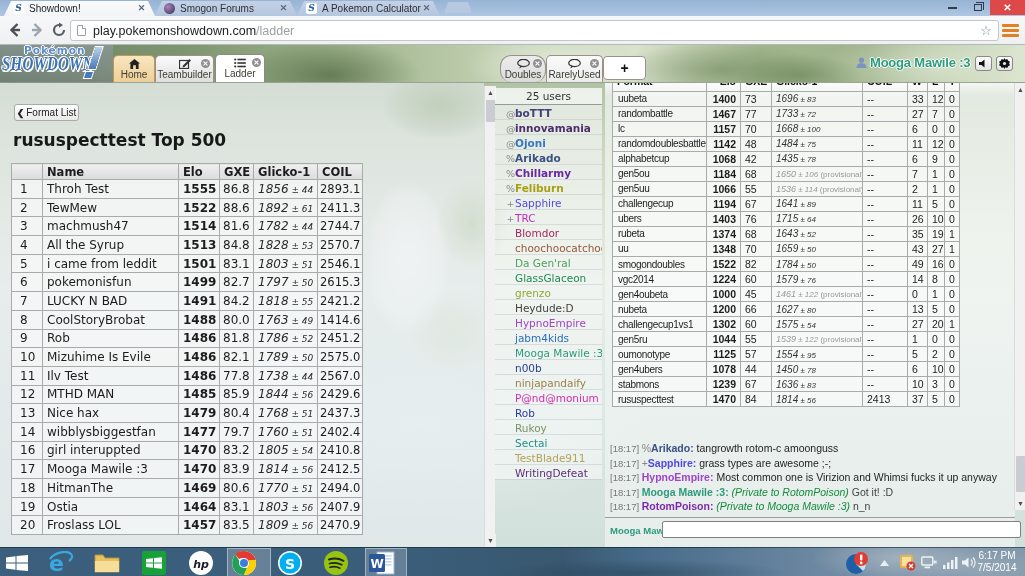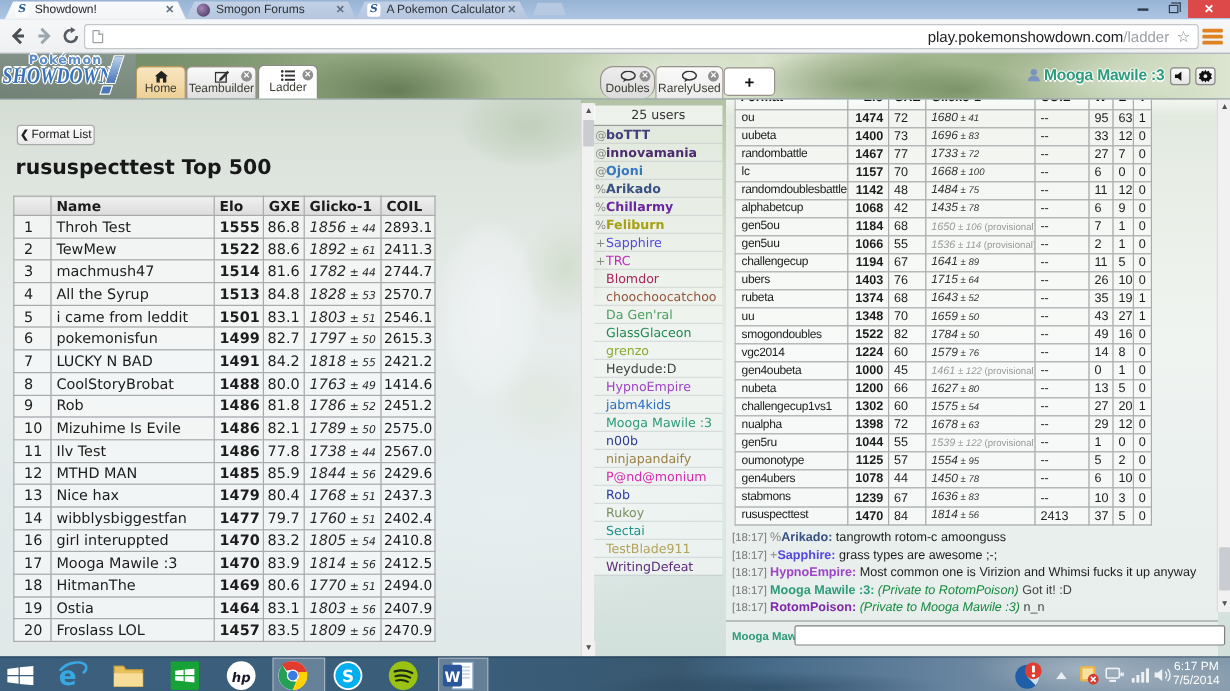--- a/index.html
+++ b/index.html
@@ -28,21 +28,21 @@
   .winbtn .rest:before { content:""; position:absolute; left:1px; top:-3px; width:7px; height:7px; border:1px solid #2f3c4c; border-bottom:none; border-left:none; }
   .winclose { width:35px; background:#dd4949; color:#fff; font-size:10px; font-weight:bold; }
 
   .toolbar { position:absolute; left:0; top:16px; width:1025px; height:29px;
     background:linear-gradient(180deg,#f6f7f8,#eef0f1); border-bottom:1px solid #b4b8ba; }
   .navic { position:absolute; top:6px; width:16px; height:16px; }
   .omnibox { position:absolute; left:70px; top:4px; width:929px; height:21px; background:#fff;
     border:1px solid #c3c7ca; border-radius:3px; display:flex; align-items:center; padding:0 6px; }
   .docicon { width:9px; height:11px; border:1px solid #9aa0a6; border-radius:1px; position:relative; flex:none; margin-right:7px; }
   .docicon:before { content:""; position:absolute; right:-1px; top:-1px; width:3px; height:3px; background:#f6f7f8; border-left:1px solid #9aa0a6; border-bottom:1px solid #9aa0a6; }
-  .urltext { font-size:12.5px; color:#202124; white-space:nowrap; flex:1;text-align:right; }
+  .urltext { font-size:12.5px; color:#202124; white-space:nowrap; flex:1; }
   .urltext .path { color:#9aa0a6; }
   .star { color:#83898f; font-size:13px; margin-left:6px; }
   .menubtn { position:absolute; right:5px; top:6px; width:19px; height:17px; display:flex; flex-direction:column; justify-content:space-between; padding:2px 1px; }
   .menubtn span { display:block; height:3px; background:#e0821f; border-radius:1px; }
 
   
   .psheader { position:absolute; left:0; top:45px; width:1025px; height:38px;
     background:
       radial-gradient(ellipse 130px 50px at 330px 30px, rgba(58,82,46,0.55), transparent 70%),
       radial-gradient(ellipse 150px 40px at 720px 25px, rgba(96,122,78,0.5), transparent 70%),
@@ -114,21 +114,21 @@
   
   .scrollv { position:absolute; background:#f1f1f1; }
   .scroll-left { left:484px; top:3px; width:11px; height:461px; border-left:1px solid #dcdcdc; }
   .sarrow { position:absolute; left:0; width:11px; height:13px; background:#f1f1f1; color:#505050; font-size:7px; line-height:13px; text-align:center; }
   .sthumb { position:absolute; left:1px; width:9px; background:#c9cdd1; border-radius:1px; }
 
   
   .userlist { position:absolute; left:495px; top:5px; width:107px; height:391px; background:rgba(245,248,246,0.66); }
   .ulhead { height:17px; border-bottom:1px solid #9a9a9a; background:rgba(255,255,255,0.45);
     font:10.5px/16px "DejaVu Sans",sans-serif; color:#333; text-align:center; }
-  .uitem { height:15px; line-height:14px; white-space:nowrap; overflow:hidden; border-bottom:1px solid rgba(185,192,195,0.45); padding-left:1px; }
+  .uitem { height:15px; line-height:14px; white-space:nowrap; overflow:hidden; border-bottom:1px solid rgba(185,192,195,0.45); padding-left:11px; }
   .uitem .urank { display:inline-block; width:9px; font:9.5px/14px "DejaVu Sans",sans-serif; color:#8a8a8a; text-align:center; }
   .uitem .uname { font:10.5px/14px "DejaVu Sans",sans-serif; }
   .uitem .uname.op { font-weight:bold; }
 
   
   .roompanel { position:absolute; left:605px; top:0px; width:410px; height:464px;
     background:linear-gradient(180deg, rgba(255,255,255,0.85) 0px, rgba(246,249,248,0.68) 14px, rgba(240,244,243,0.66) 100%); }
   .fmtclip { position:absolute; left:7px; top:0; width:348px; height:356px; overflow:hidden; }
   .fmttable { margin-top:-12.5px; width:347px; table-layout:fixed; font-family:"Liberation Sans",sans-serif; }
   .fmttable th, .fmttable td { border:1px solid #a8aaac; padding:0 4px; white-space:nowrap; overflow:hidden; }
@@ -538,30 +538,20 @@
                 <th>GXE</th>
                 <th>Glicko-1</th>
                 <th>COIL</th>
                 <th>W</th>
                 <th>L</th>
                 <th>T</th>
               </tr>
             </thead>
           <tbody>
               <tr>
-                <td class="fmtname">ou</td>
-                <td class="elo">1474</td>
-                <td class="gxe">72</td>
-                <td class="glicko">1680<span class="dev"> ± 41</span></td>
-                <td class="coil">--</td>
-                <td class="w">95</td>
-                <td class="l">63</td>
-                <td class="t">1</td>
-              </tr>
-              <tr>
                 <td class="fmtname">uubeta</td>
                 <td class="elo">1400</td>
                 <td class="gxe">73</td>
                 <td class="glicko">1696<span class="dev"> ± 83</span></td>
                 <td class="coil">--</td>
                 <td class="w">33</td>
                 <td class="l">12</td>
                 <td class="t">0</td>
               </tr>
               <tr>
@@ -706,30 +696,20 @@
               </tr>
               <tr>
                 <td class="fmtname">challengecup1vs1</td>
                 <td class="elo">1302</td>
                 <td class="gxe">60</td>
                 <td class="glicko">1575<span class="dev"> ± 54</span></td>
                 <td class="coil">--</td>
                 <td class="w">27</td>
                 <td class="l">20</td>
                 <td class="t">1</td>
-              </tr>
-              <tr>
-                <td class="fmtname">nualpha</td>
-                <td class="elo">1398</td>
-                <td class="gxe">72</td>
-                <td class="glicko">1678<span class="dev"> ± 63</span></td>
-                <td class="coil">--</td>
-                <td class="w">29</td>
-                <td class="l">12</td>
-                <td class="t">0</td>
               </tr>
               <tr>
                 <td class="fmtname">gen5ru</td>
                 <td class="elo">1044</td>
                 <td class="gxe">55</td>
                 <td class="glicko prov">1539<span class="dev"> ± 122</span><span class="provlbl"> (provisional)</span></td>
                 <td class="coil">--</td>
                 <td class="w">1</td>
                 <td class="l">0</td>
                 <td class="t">0</td>

